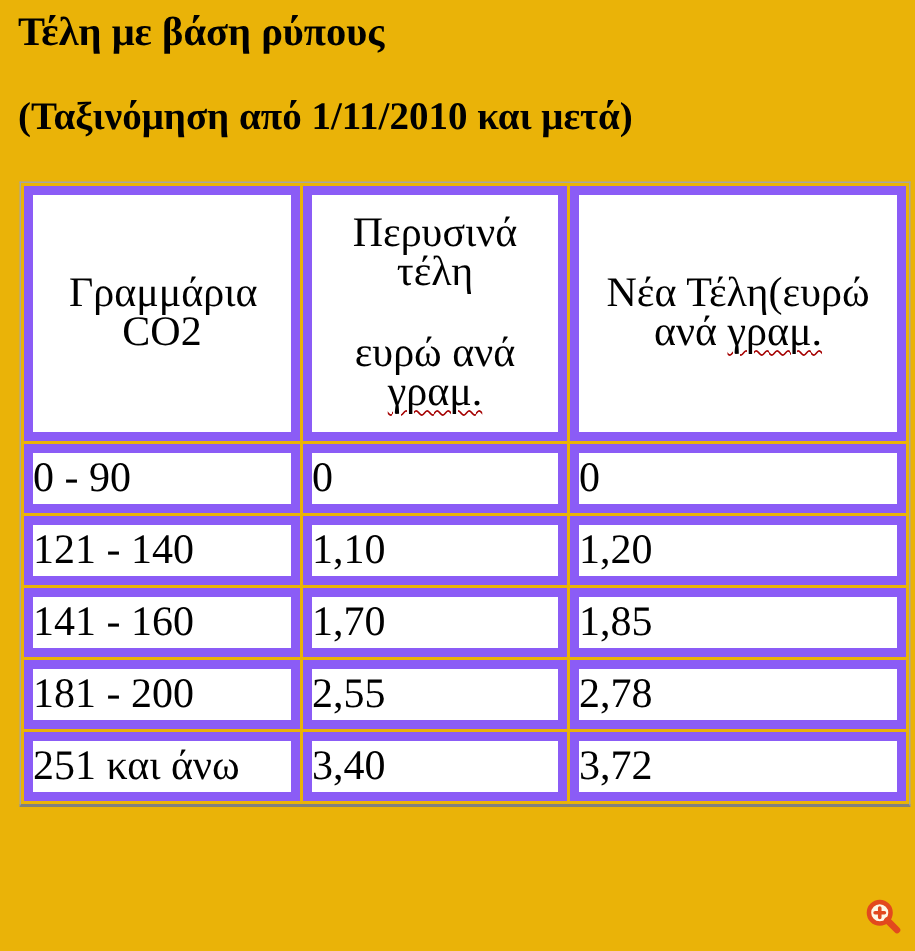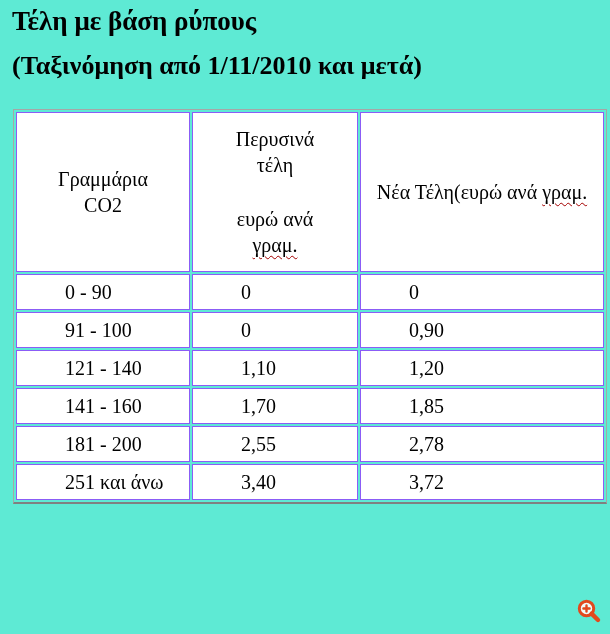--- a/index.html
+++ b/index.html
@@ -4,58 +4,58 @@
 <style>
   html, body {
     margin: 0;
     padding: 0;
     background: #ffffff;
   }
   .page {
     position: relative;
     width: 610px;
     height: 634px;
-    background: #5eead4;
+    background: #eab308;
     overflow: hidden;
     font-family: "Liberation Serif", "DejaVu Serif", serif;
     color: #000000;
   }
   .title {
     margin: 6px 0 0 12px;
     font-size: 27px;
     font-weight: bold;
     line-height: 1.15;
   }
   .subtitle {
-    margin: 14px 0 0 12px;
+    margin: 26px 0 0 12px;
     font-size: 26px;
     font-weight: bold;
     line-height: 1.15;
   }
   table.fees {
     margin: 28px 0 0 13px;
     width: 594px;
     border-collapse: separate;
     border-spacing: 2px;
     border: 1px solid #a6a6a6;
     border-bottom: 2px solid #808080;
     table-layout: fixed;
   }
   table.fees th, table.fees td {
-    border: 1px solid #8b5cf6;
+    border: 6px solid #8b5cf6;
     background: #ffffff;
     vertical-align: middle;
-    font-size: 20px;
+    font-size: 28px;
     font-weight: normal;
     line-height: 26px;
     padding: 0;
   }
   th.c1 { width: 172px; height: 158px; }
   th.c2 { width: 164px; }
-  table.fees td { height: 34px; padding-left: 48px; }
+  table.fees td { height: 34px; }
   .hwrap { margin: 0 auto; }
   .w1 { width: 124px; }
   .w2 { width: 112px; }
   .w3 { width: 212px; }
   .hwrap p { margin: 0; }
   .hwrap p.p1 { margin-bottom: 28px; }
   .misspell {
     text-decoration: underline;
     text-decoration-style: wavy;
     text-decoration-color: #a40000;
@@ -107,25 +107,20 @@
         </th>
       </tr>
     </thead>
     <tbody>
         <tr>
           <td>0 - 90</td>
           <td>0</td>
           <td>0</td>
         </tr>
         <tr>
-          <td>91 - 100</td>
-          <td>0</td>
-          <td>0,90</td>
-        </tr>
-        <tr>
           <td>121 - 140</td>
           <td>1,10</td>
           <td>1,20</td>
         </tr>
         <tr>
           <td>141 - 160</td>
           <td>1,70</td>
           <td>1,85</td>
         </tr>
         <tr>

